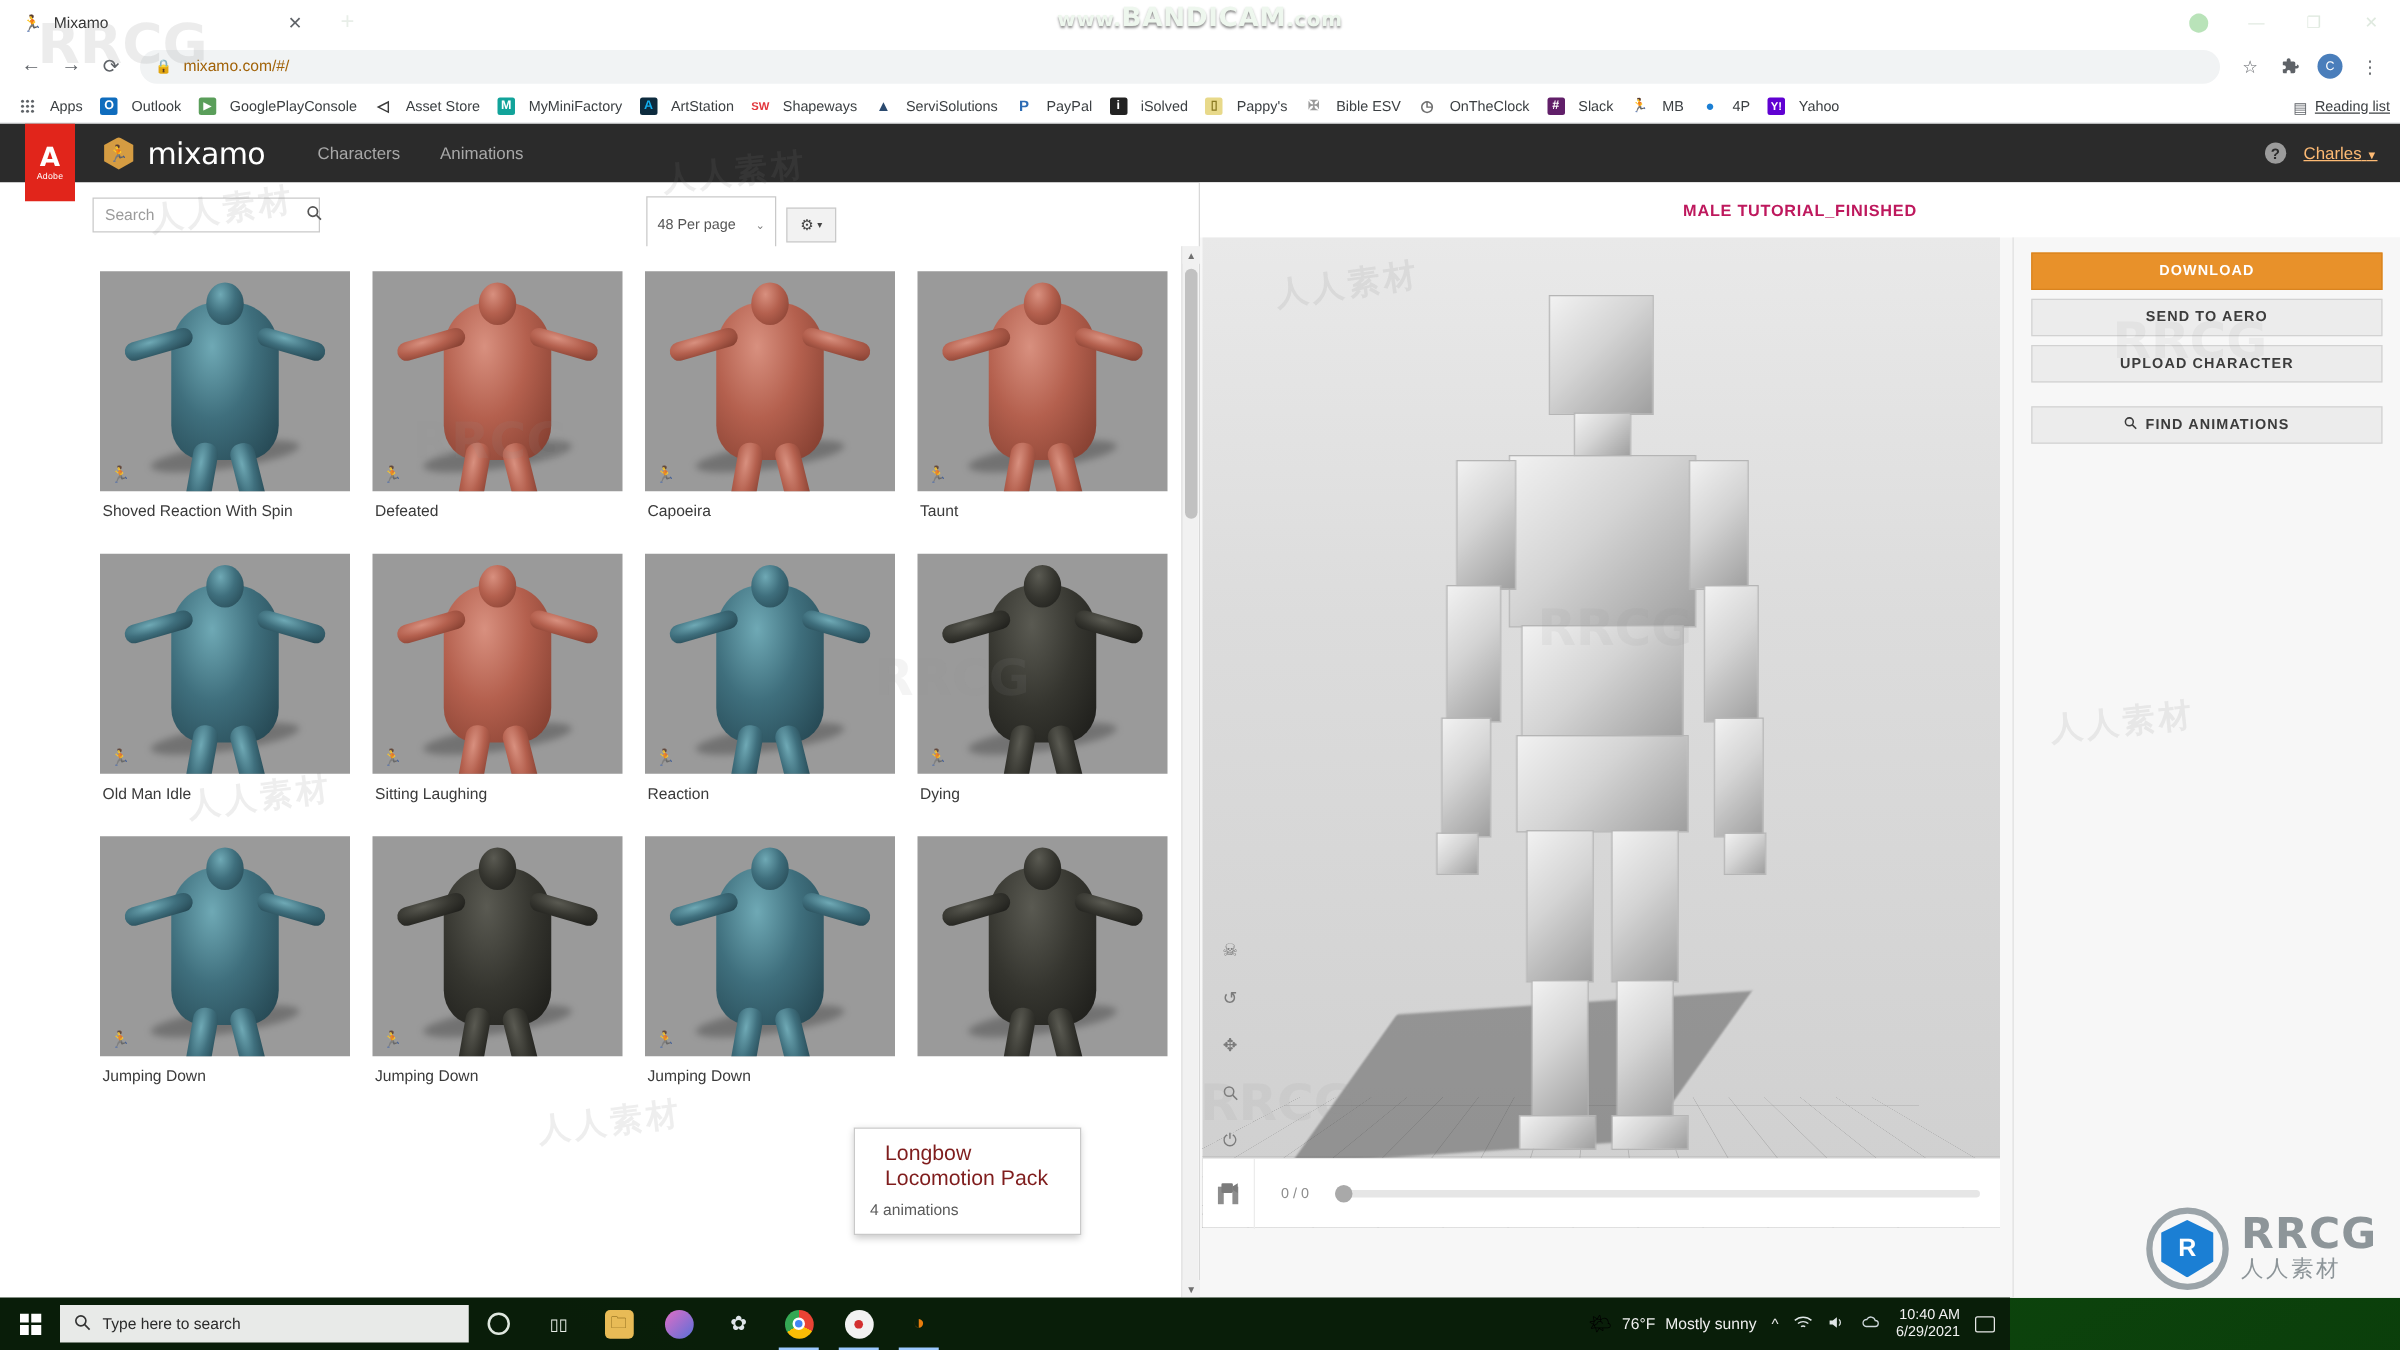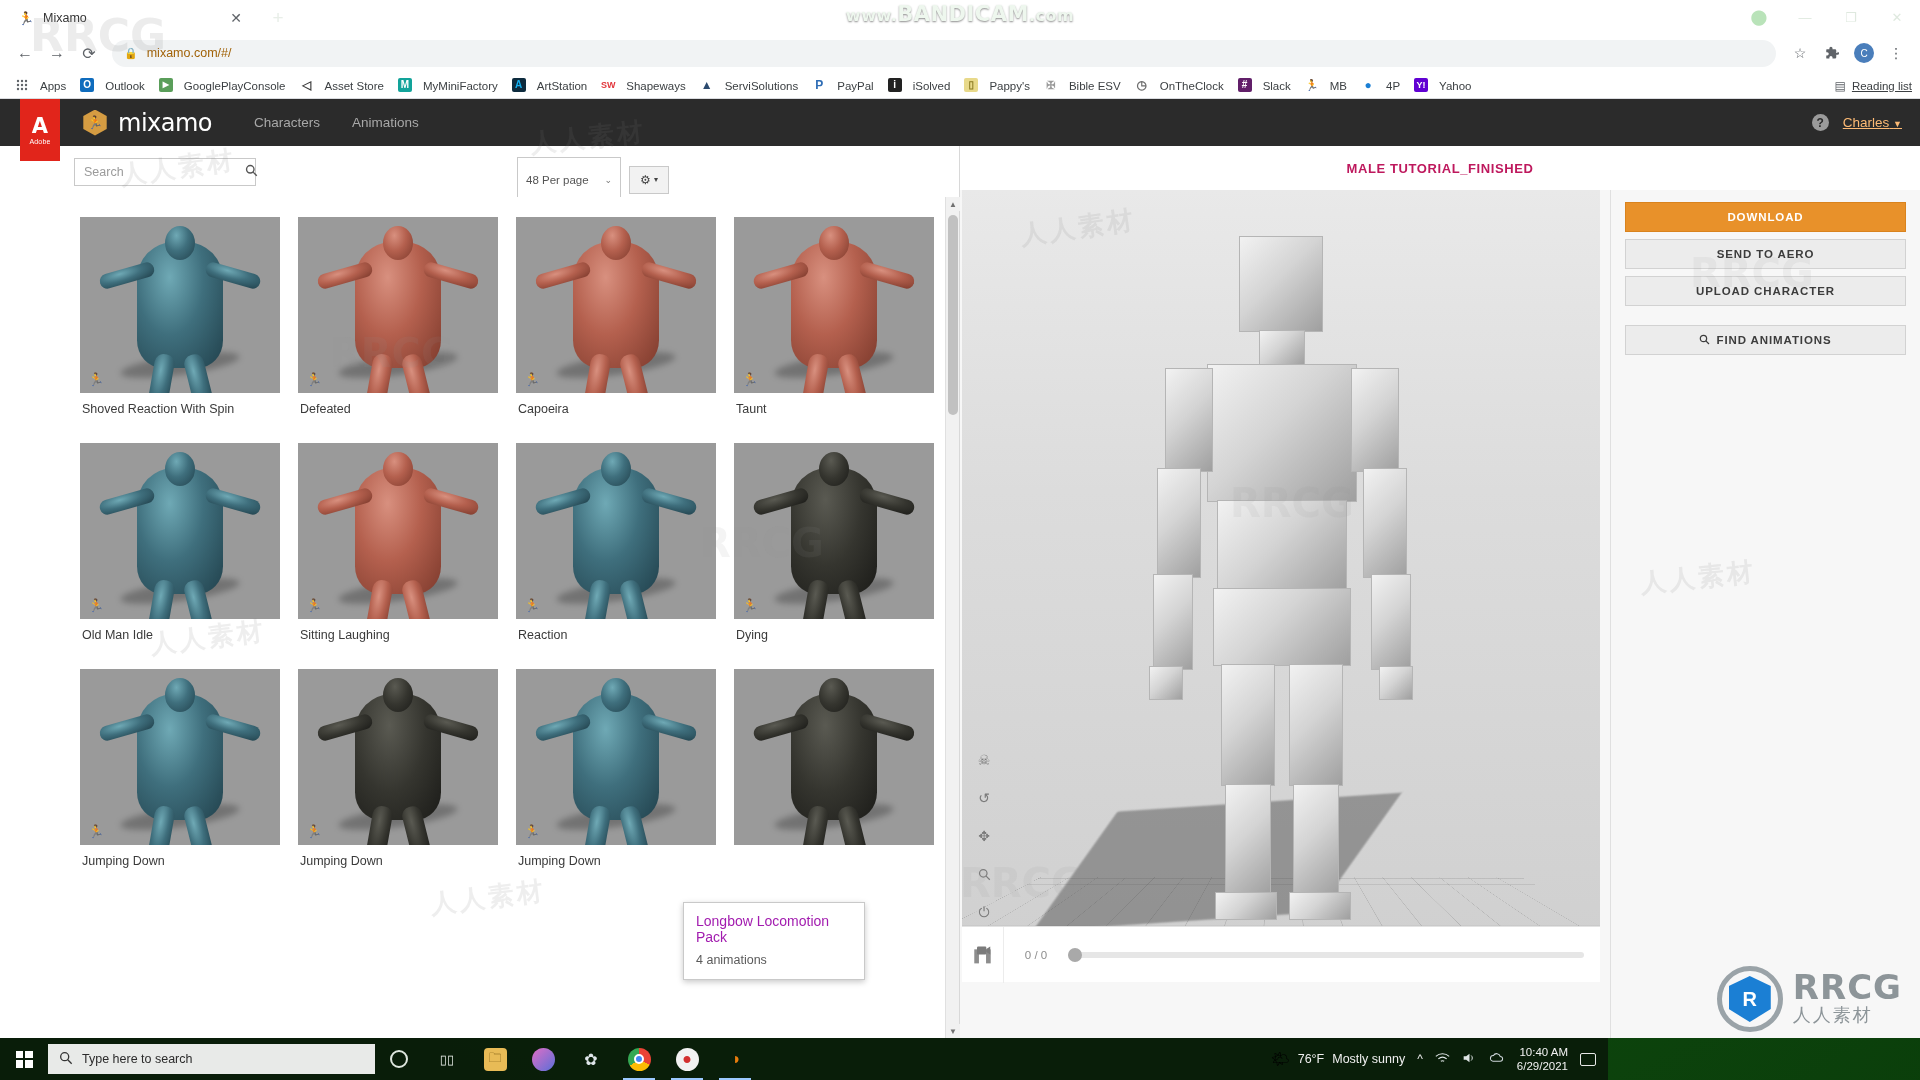--- a/index.html
+++ b/index.html
@@ -279,21 +279,21 @@
     background: rgba(0,0,0,.26); filter: blur(3px);
   }
 
   
   .tooltip-card {
     position: absolute; width: 182px;
     background: #fff; border: 1px solid #c9c9c9;
     box-shadow: 0 2px 6px rgba(0,0,0,.22);
     padding: 10px 12px 12px;
   }
-  .tooltip-card .t-title { font-size: 14px; color: #a21caf; margin-bottom: 8px; }
+  .tooltip-card .t-title { font-size: 17px; color: #7f1d1d; margin-bottom: 8px; margin-left: 12px; }
   .tooltip-card .t-sub { font-size: 12.5px; color: #5a5a5a; }
 
   
   .vscroll {
     position: absolute; right: 0; top: 51px; width: 14px; bottom: 0;
     background: #f1f1f1; border-left: 1px solid #e0e0e0;
   }
   .vscroll .up, .vscroll .down {
     position: absolute; left: 0; width: 14px; height: 14px;
     display: flex; align-items: center; justify-content: center;

